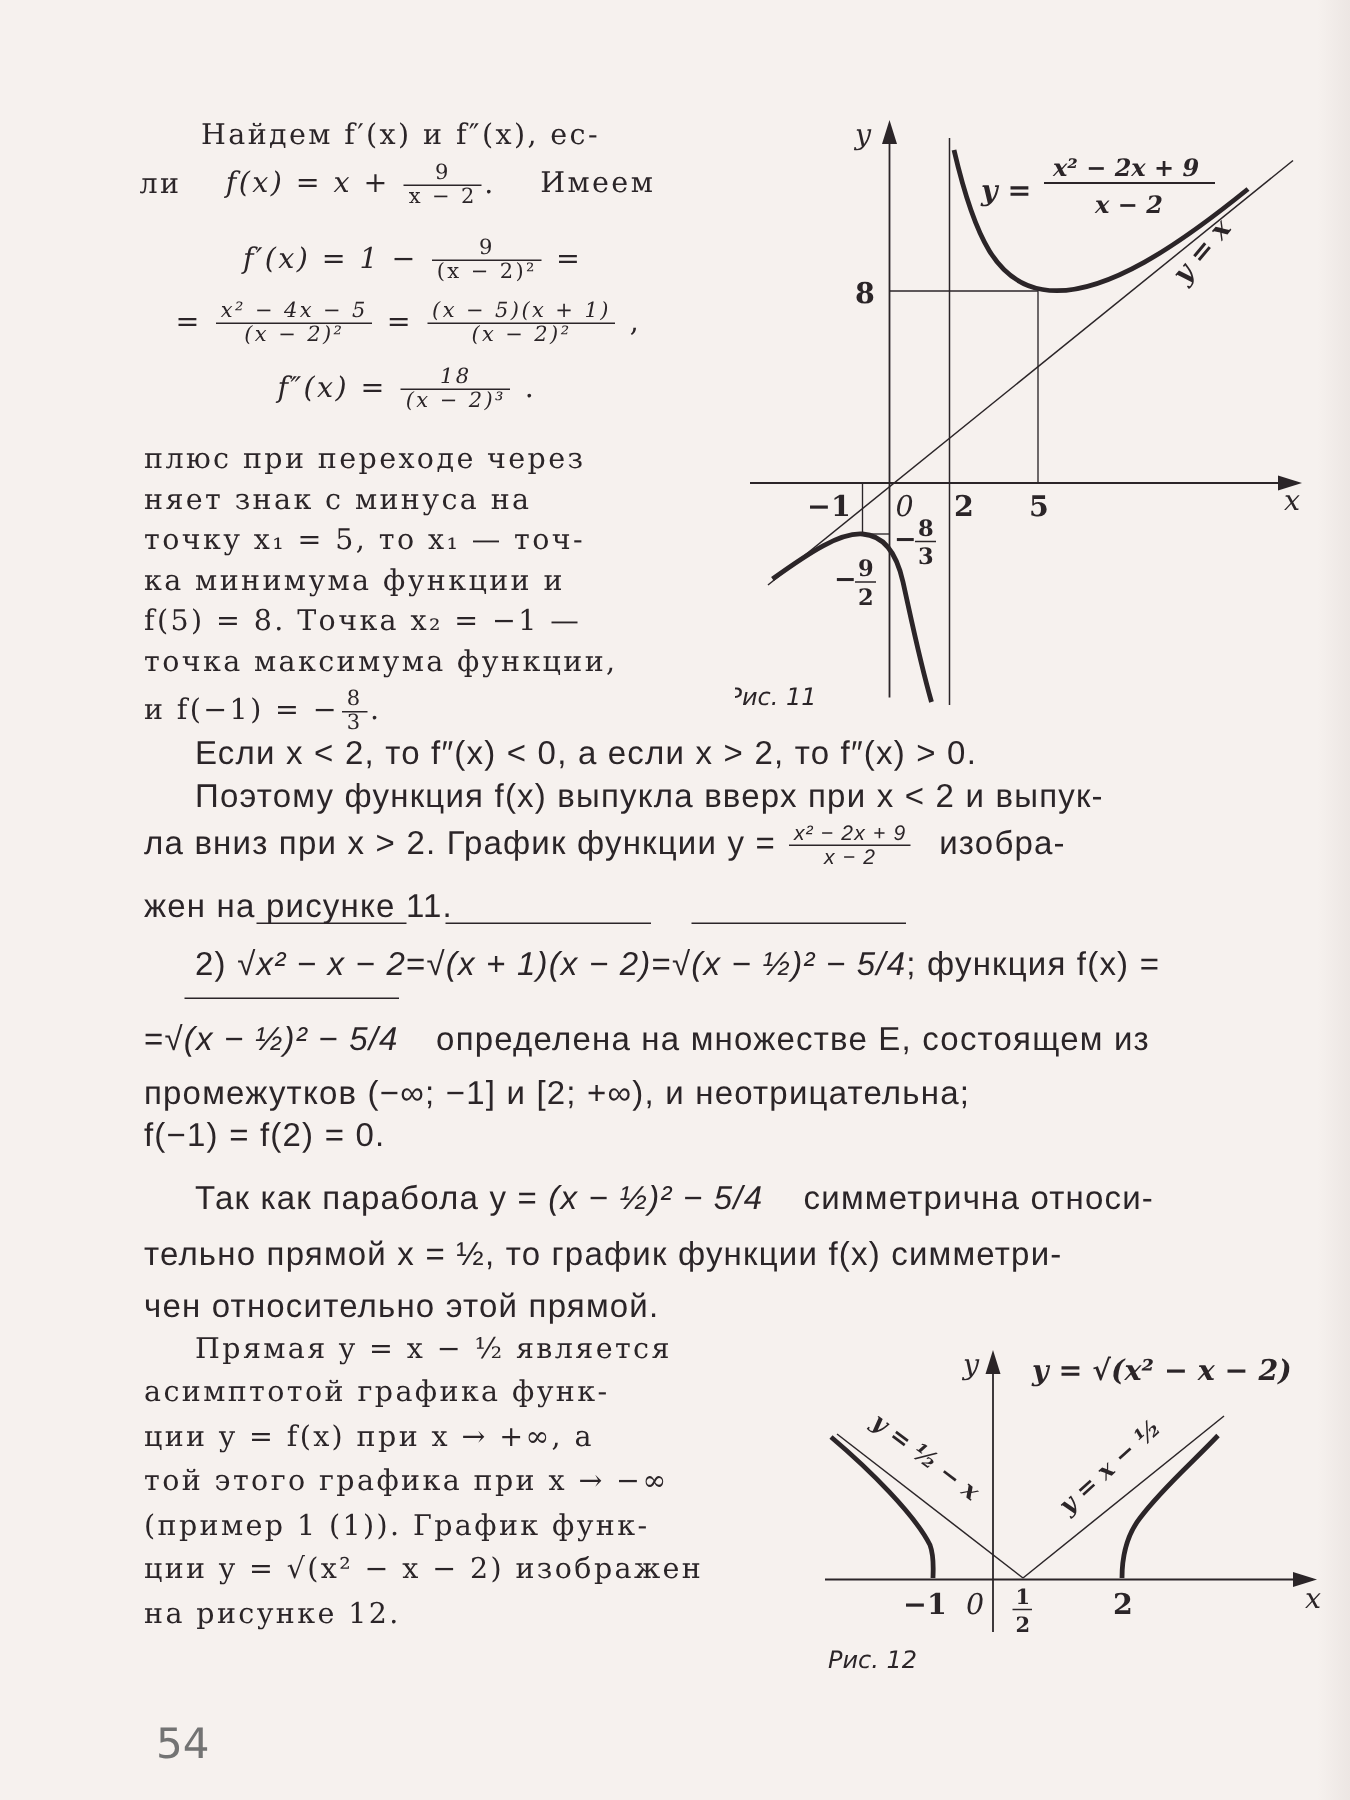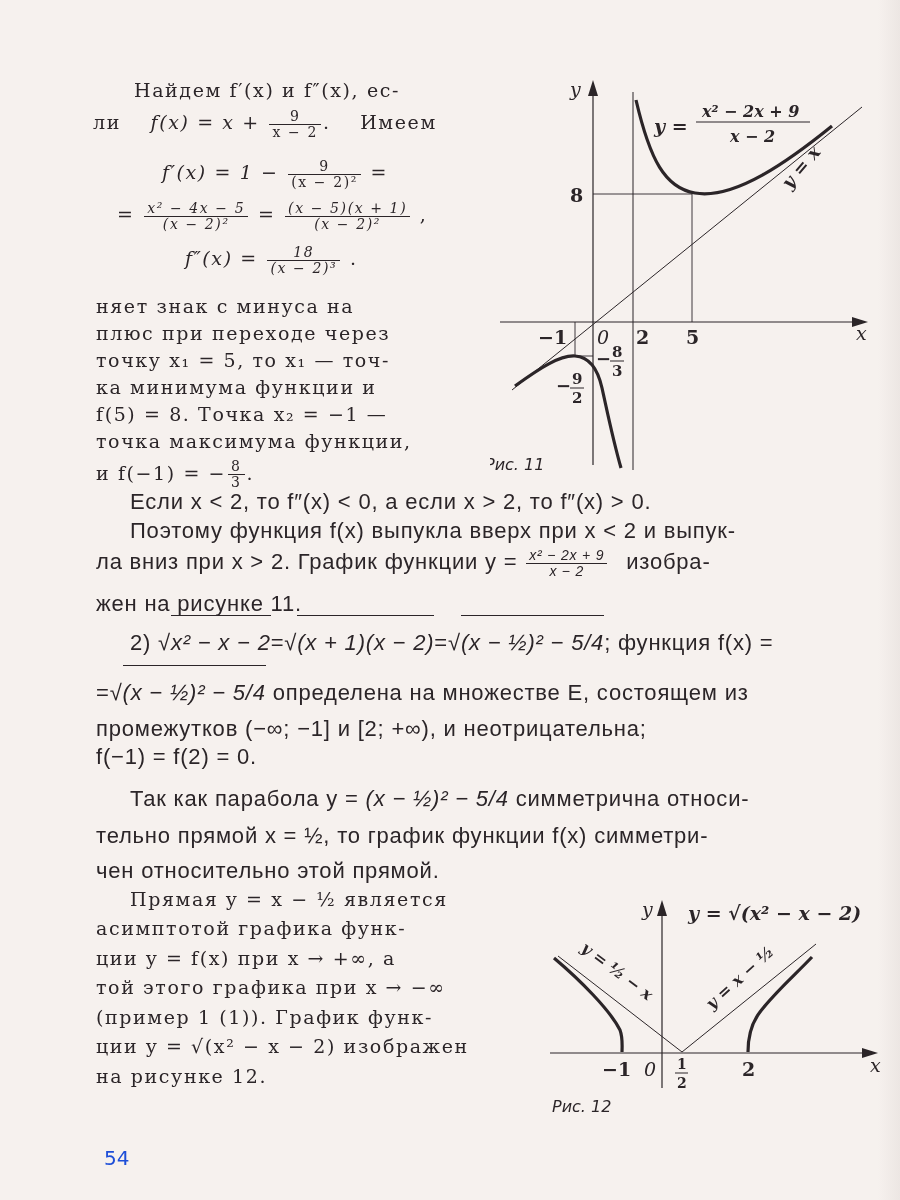--- a/index.html
+++ b/index.html
@@ -15,21 +15,21 @@
   }
   .abs { position: absolute; }
   .t { font-size: 19px; line-height: 28px; letter-spacing: 1.6px; white-space: nowrap; }
   .tn { font-family: Liberation Sans, sans-serif; font-size: 22px; letter-spacing: 0.8px; }
   .m { font-style: italic; }
   .frac { display: inline-block; vertical-align: middle; text-align: center; font-size: 14px; line-height: 15px; margin: 0 2px; }
   .frac .num { display: block; border-bottom: 1px solid #2b2528; padding: 0 3px; }
   .frac .den { display: block; padding: 0 3px; }
   .sqrt { border-top: 1.4px solid #2b2528; padding-top: 14px; }
   .caption { font-family: "DejaVu Sans", "Liberation Sans", sans-serif; font-style: italic; font-size: 16px; color: #333; }
-  .page-num { font-family: "DejaVu Sans", "Liberation Sans", sans-serif; font-size: 20px; color: #1d4ed8; }
+  .page-num { font-family: "DejaVu Sans", "Liberation Sans", sans-serif; font-size: 28px; color: #737373; }
   svg text { font-family: "DejaVu Serif", "Liberation Serif", serif; fill: #2b2528; }
 </style>
 </head>
 <body>
 
 <div class="page-edge"></div>
 
 <div class="abs t" style="left:122px; top:76px;margin-left:12px;">Найдем f′(x) и f″(x), ес-</div>
 
 <div class="abs t" style="left:93px; top:108px;">
@@ -53,22 +53,22 @@
   <span>,</span>
 </div>
 
 <div class="abs t" style="left:185px; top:244px;">
   <span class="m">f″(x) =</span>
   <span class="frac m"><span class="num">18</span><span class="den">(x − 2)³</span></span>
   <span>.</span>
 </div>
 
 <div class="abs t" style="left:96px; top:293px; line-height:27px; width:380px;">
+  <div>плюс  при  переходе  через</div>
   <div>няет  знак  с  минуса  на</div>
-  <div>плюс  при  переходе  через</div>
   <div>точку  x₁ = 5,  то  x₁ — точ-</div>
   <div>ка  минимума  функции  и</div>
   <div>f(5) = 8. Точка x₂ = −1 —</div>
   <div>точка максимума функции,</div>
   <div style="margin-top:4px;">
     <span>и f(−1) = −</span><span class="frac"><span class="num">8</span><span class="den">3</span></span><span>.</span>
   </div>
 </div>
 
 <svg class="abs" style="left:490px; top:70px;" width="390" height="410" viewBox="0 0 390 410">
@@ -125,29 +125,29 @@
   <span style="margin-left:10px;">изобра-</span>
 </div>
 <div class="abs tn" style="left:96px; top:591px;">жен на рисунке 11.</div>
 
 <div class="abs tn" style="left:130px; top:630px;">
   <span>2)</span>
   √<span class="sqrt m">x² − x − 2</span><span>=</span>√<span class="sqrt m">(x + 1)(x − 2)</span><span>=</span>√<span class="sqrt m">(x − ½)² − 5/4</span><span>; функция f(x) =</span>
 </div>
 <div class="abs tn" style="left:96px; top:680px;">
   <span>=</span>√<span class="sqrt m">(x − ½)² − 5/4</span>
-  <span style="text-align:center;">определена на множестве E, состоящем из</span>
+  <span style="margin-left:18px;text-align:center;">определена на множестве E, состоящем из</span>
 </div>
 <div class="abs tn" style="left:96px; top:716px;">промежутков (−∞; −1] и [2; +∞), и неотрицательна;</div>
 <div class="abs tn" style="left:96px; top:744px;">f(−1) = f(2) = 0.</div>
 
 <div class="abs tn" style="left:130px; top:786px;">
   <span>Так как парабола y =</span>
   <span class="m">(x − ½)² − 5/4</span>
-  <span style="margin-left:0;">симметрична относи-</span>
+  <span style="margin-left:20px;">симметрична относи-</span>
 </div>
 <div class="abs tn" style="left:96px; top:823px;">тельно прямой x = ½, то график функции f(x) симметри-</div>
 <div class="abs tn" style="left:96px; top:858px;">чен относительно этой прямой.</div>
 
 <div class="abs t" style="left:130px; top:885px; line-height:29px;">
   <div>Прямая   y = x − ½   является</div>
 </div>
 <div class="abs t" style="left:96px; top:914px; line-height:29.5px;">
   <div>асимптотой   графика   функ-</div>
   <div>ции  y = f(x)  при  x → +∞,  а</div>

